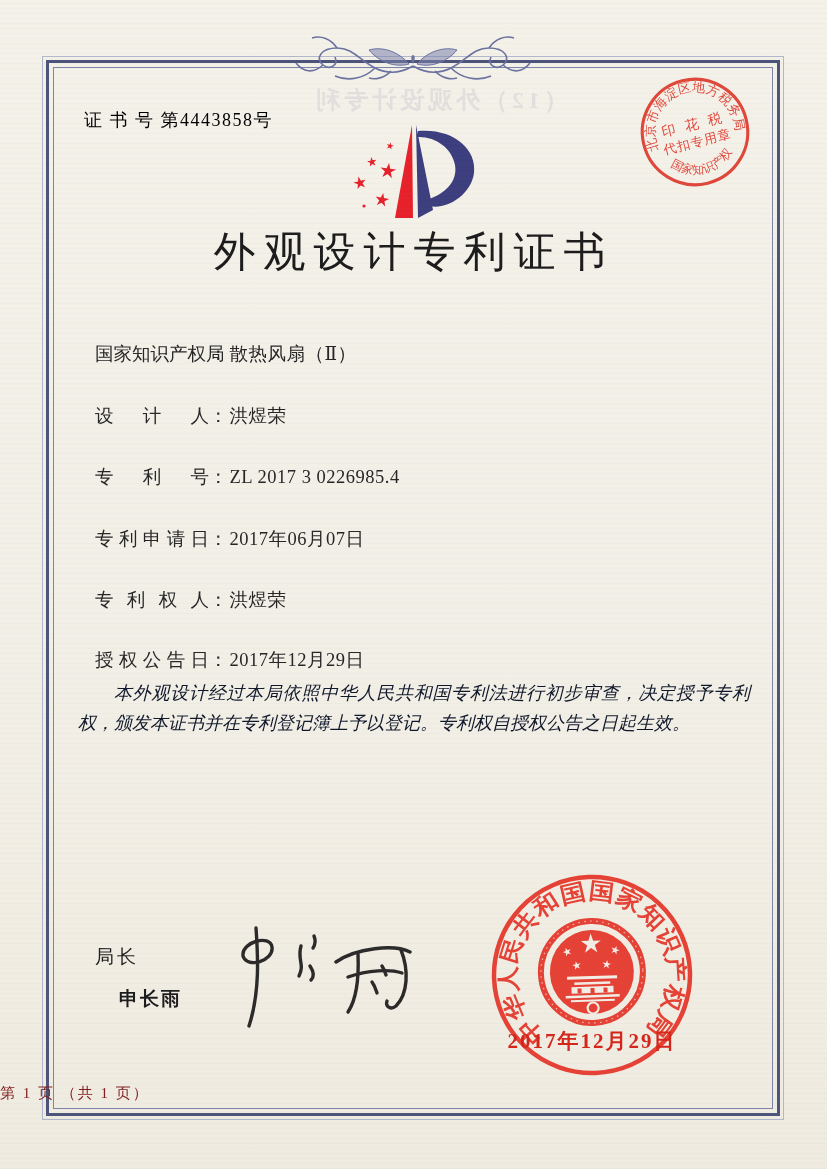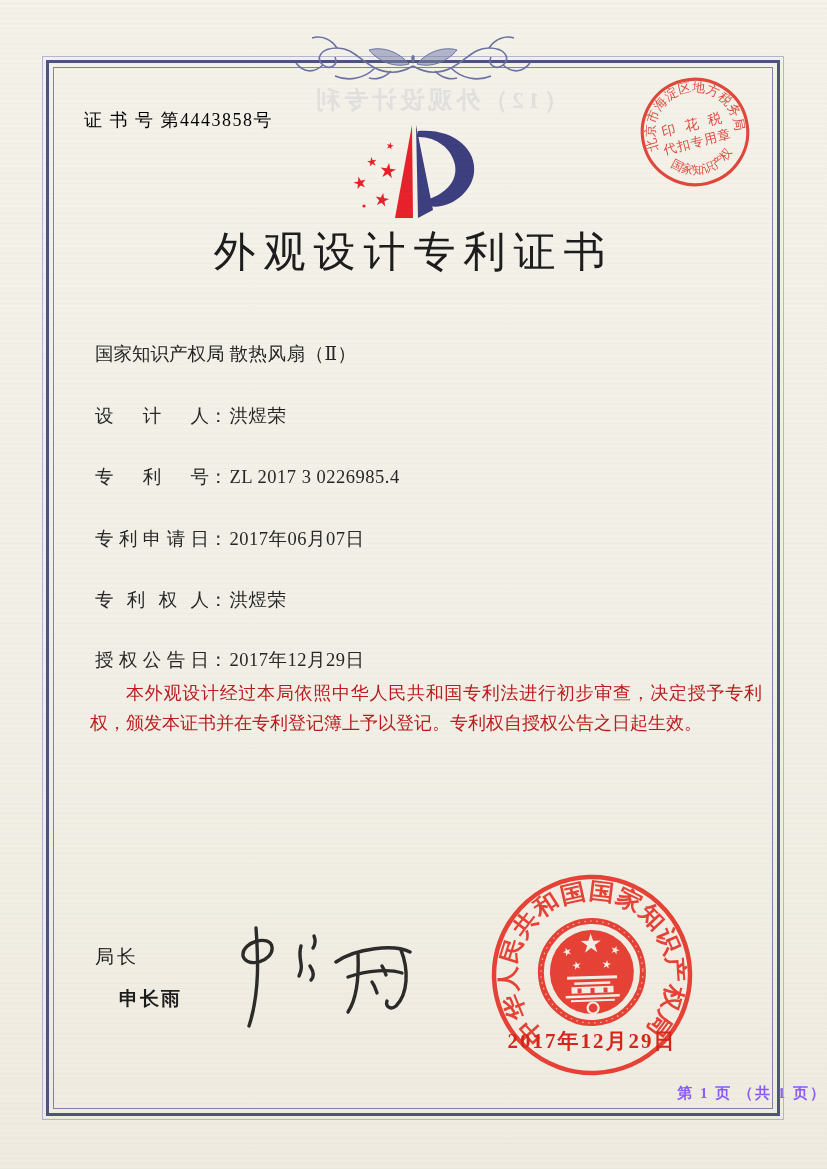--- a/index.html
+++ b/index.html
@@ -33,33 +33,33 @@
   .title{
     position:absolute;left:0;top:224px;width:100%;text-align:center;
     font-size:42px;font-weight:normal;letter-spacing:8px;color:#1c1c1c;z-index:3;
   }
   .fields{position:absolute;left:0;top:0;width:100%;z-index:3;}
   .field{position:absolute;left:95px;font-size:18.5px;color:#262626;white-space:nowrap;}
   .flabel{display:inline-block;width:114px;text-align:justify;text-align-last:justify;}
   .fcolon{display:inline-block;margin-right:2px;}
   .fvalue{letter-spacing:.5px;}
   .paras{
-    position:absolute;left:90px;top:679px;width:672px;z-index:3;
-    font-size:18px;line-height:29.5px;text-align:justify;color:#b91c1c;
+    position:absolute;left:78px;top:679px;width:672px;z-index:3;
+    font-size:18px;line-height:29.5px;text-align:justify;color:#0f172a;font-style:italic;
   }
   .paras p{margin:0;text-indent:2em;}
   .signer-title{position:absolute;left:95px;top:944px;font-size:19px;font-weight:normal;letter-spacing:3px;color:#1d1d1d;font-family:"Liberation Sans","DejaVu Sans",sans-serif;z-index:3;}
   .signer-name{position:absolute;left:95px;top:986px;font-size:19px;font-weight:bold;letter-spacing:2px;color:#1d1d1d;font-family:"Liberation Sans","DejaVu Sans",sans-serif;z-index:3;margin-left:24px;}
   .signature{position:absolute;left:198px;top:922px;width:230px;height:115px;z-index:4;}
   .office-seal{position:absolute;left:489px;top:872px;width:206px;height:206px;opacity:.94;z-index:4;transform:rotate(-2deg);}
   .seal-date{
     position:absolute;left:489px;top:1027px;width:206px;text-align:center;z-index:5;
     color:#d5261c;font-size:21px;font-weight:bold;letter-spacing:2px;
   }
-  .footer{position:absolute;left:0;top:1084px;width:100%;text-align:right;font-size:15px;letter-spacing:2px;color:#8b5cf6;z-index:3;font-weight:bold;}
+  .footer{position:absolute;left:0;top:1084px;width:100%;text-align:left;font-size:15px;letter-spacing:2px;color:#7f1d1d;z-index:3;}
   svg text{font-family:"Liberation Serif","DejaVu Serif",serif;}
 </style>
 </head>
 <body>
 
 <svg width="0" height="0" style="position:absolute" aria-hidden="true">
   <defs>
     <polygon id="star5" points="0,-10 2.245,-3.09 9.51,-3.09 3.63,1.18 5.88,8.09 0,3.82 -5.88,8.09 -3.63,1.18 -9.51,-3.09 -2.245,-3.09"></polygon>
     <g id="flourish-half" fill="none" stroke="#6b72a0" stroke-width="1.6">
       <path d="M128,40 C140,47 152,49 166,42 C182,34 188,22 204,22 C220,22 226,32 218,39 C212,44 202,40 206,31"></path>

